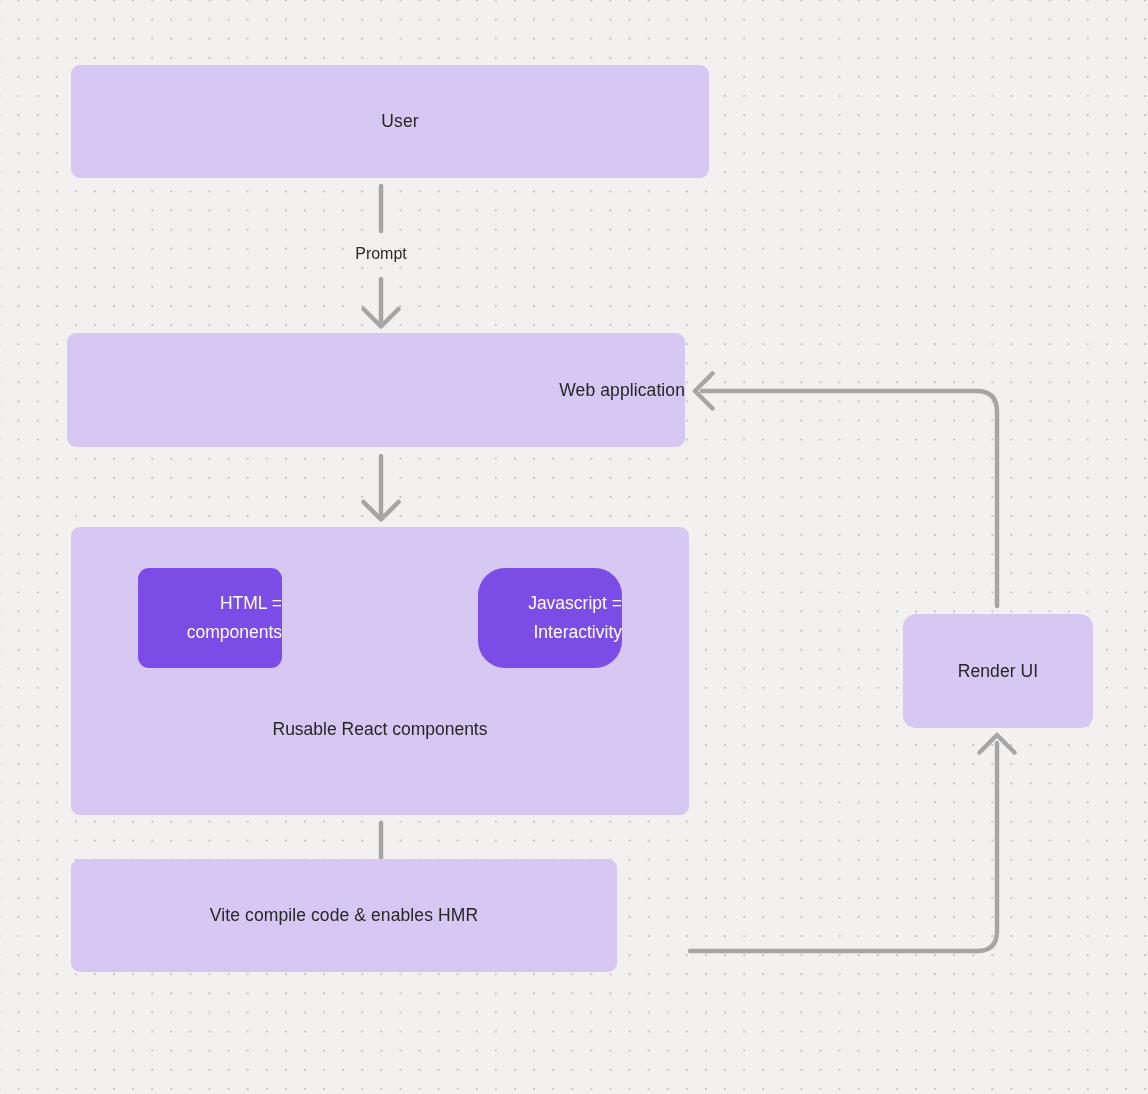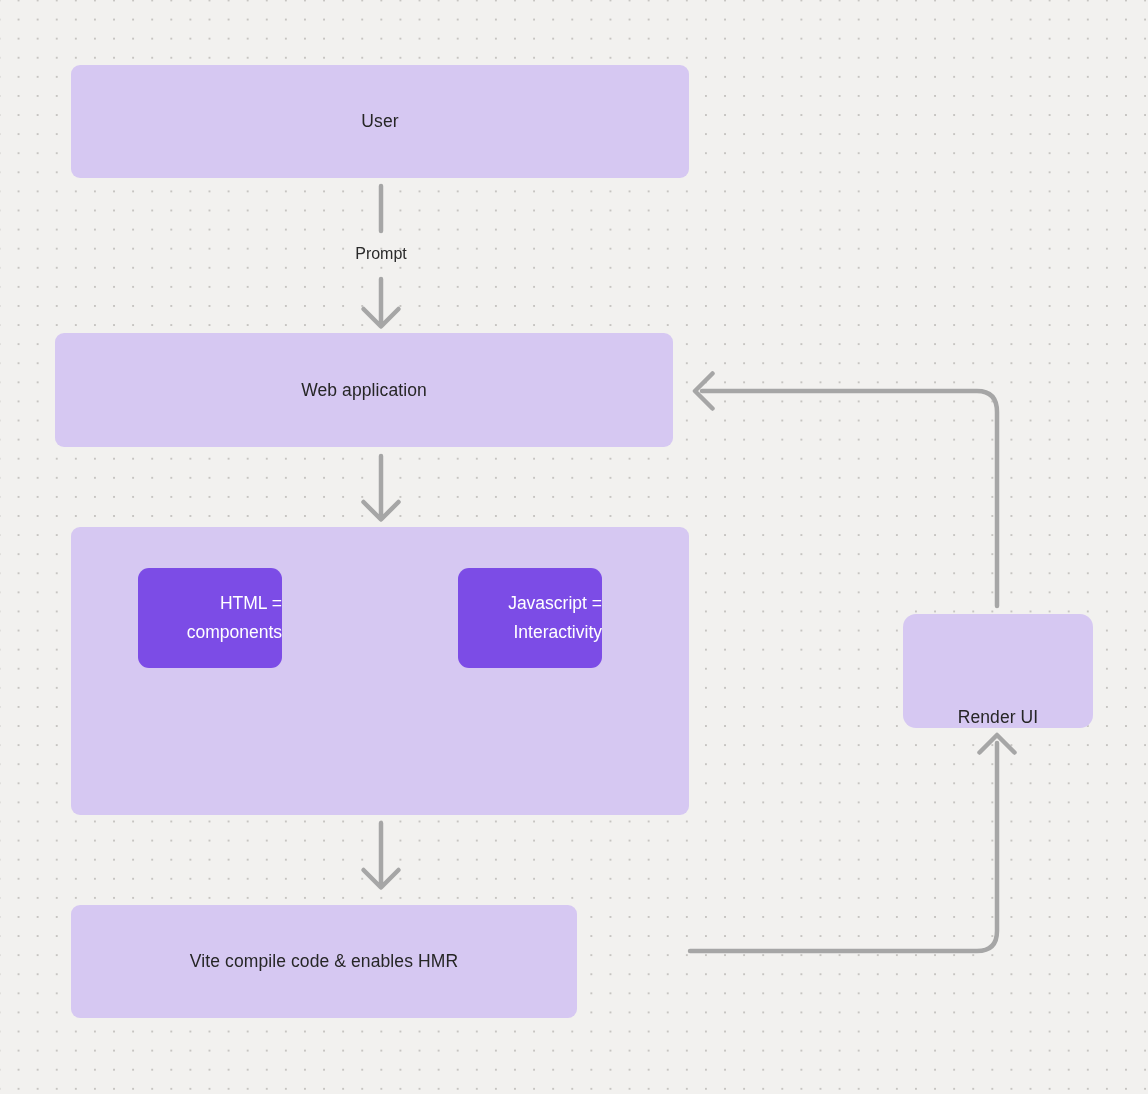--- a/index.html
+++ b/index.html
@@ -20,45 +20,45 @@
     background: #d6c8f2;
     border-radius: 9px;
     display: flex;
     align-items: center;
     justify-content: center;
     font-size: 17.5px;
     font-weight: 500;
     color: #262626;
     letter-spacing: 0.1px;
   }
-  .node-user   { left: 71px;  top: 65px;  width: 618px; height: 113px; }
-  .node-webapp { left: 55px;  top: 333px; width: 618px; height: 114px; }
+  .node-user   { left: 71px;  top: 65px;  width: 618px; height: 113px; padding-left: 20px; }
+  .node-webapp { left: 67px;  top: 333px; width: 618px; height: 114px; justify-content: flex-end; }
   .node-group  { left: 71px;  top: 527px; width: 618px; height: 288px; }
-  .node-vite   { left: 71px;  top: 905px; width: 506px; height: 113px; }
-  .node-render { left: 903px; top: 614px; width: 190px; height: 114px; border-radius: 13px; align-items: flex-end; }
+  .node-vite   { left: 71px;  top: 859px; width: 546px; height: 113px; }
+  .node-render { left: 903px; top: 614px; width: 190px; height: 114px; border-radius: 13px; }
   .chip {
     position: absolute;
     top: 568px;
     width: 144px;
     height: 100px;
     background: #7c4ce6;
     border-radius: 11px;
     color: #ffffff;
     display: flex;
     flex-direction: column;
     align-items: flex-end;
     justify-content: center;
     text-align: center;
     font-size: 17.5px;
     font-weight: 500;
     line-height: 29px;
   }
   .chip-1 { left: 138px; }
   .chip-2 { left: 308px; }
-  .chip-3 { left: 458px; }
+  .chip-3 { left: 478px; border-radius: 27px; }
   .group-caption {
     position: absolute;
     left: 71px;
     top: 719px;
     width: 618px;
     height: 22px;
     text-align: center;
     font-size: 17.5px;
     font-weight: 500;
     color: #262626;
@@ -116,20 +116,21 @@
 
   <div class="chip chip-1">
     <div>HTML =</div>
     <div>components</div>
   </div>
   <div class="chip chip-3">
     <div>Javascript =</div>
     <div>Interactivity</div>
   </div>
 
+  <div class="group-caption">Rusable React components</div>
 
   <div class="node node-vite">
     <span>Vite compile code &amp; enables HMR</span>
   </div>
 
   <div class="node node-render">
     <span>Render UI</span>
   </div>
 
 </div>

